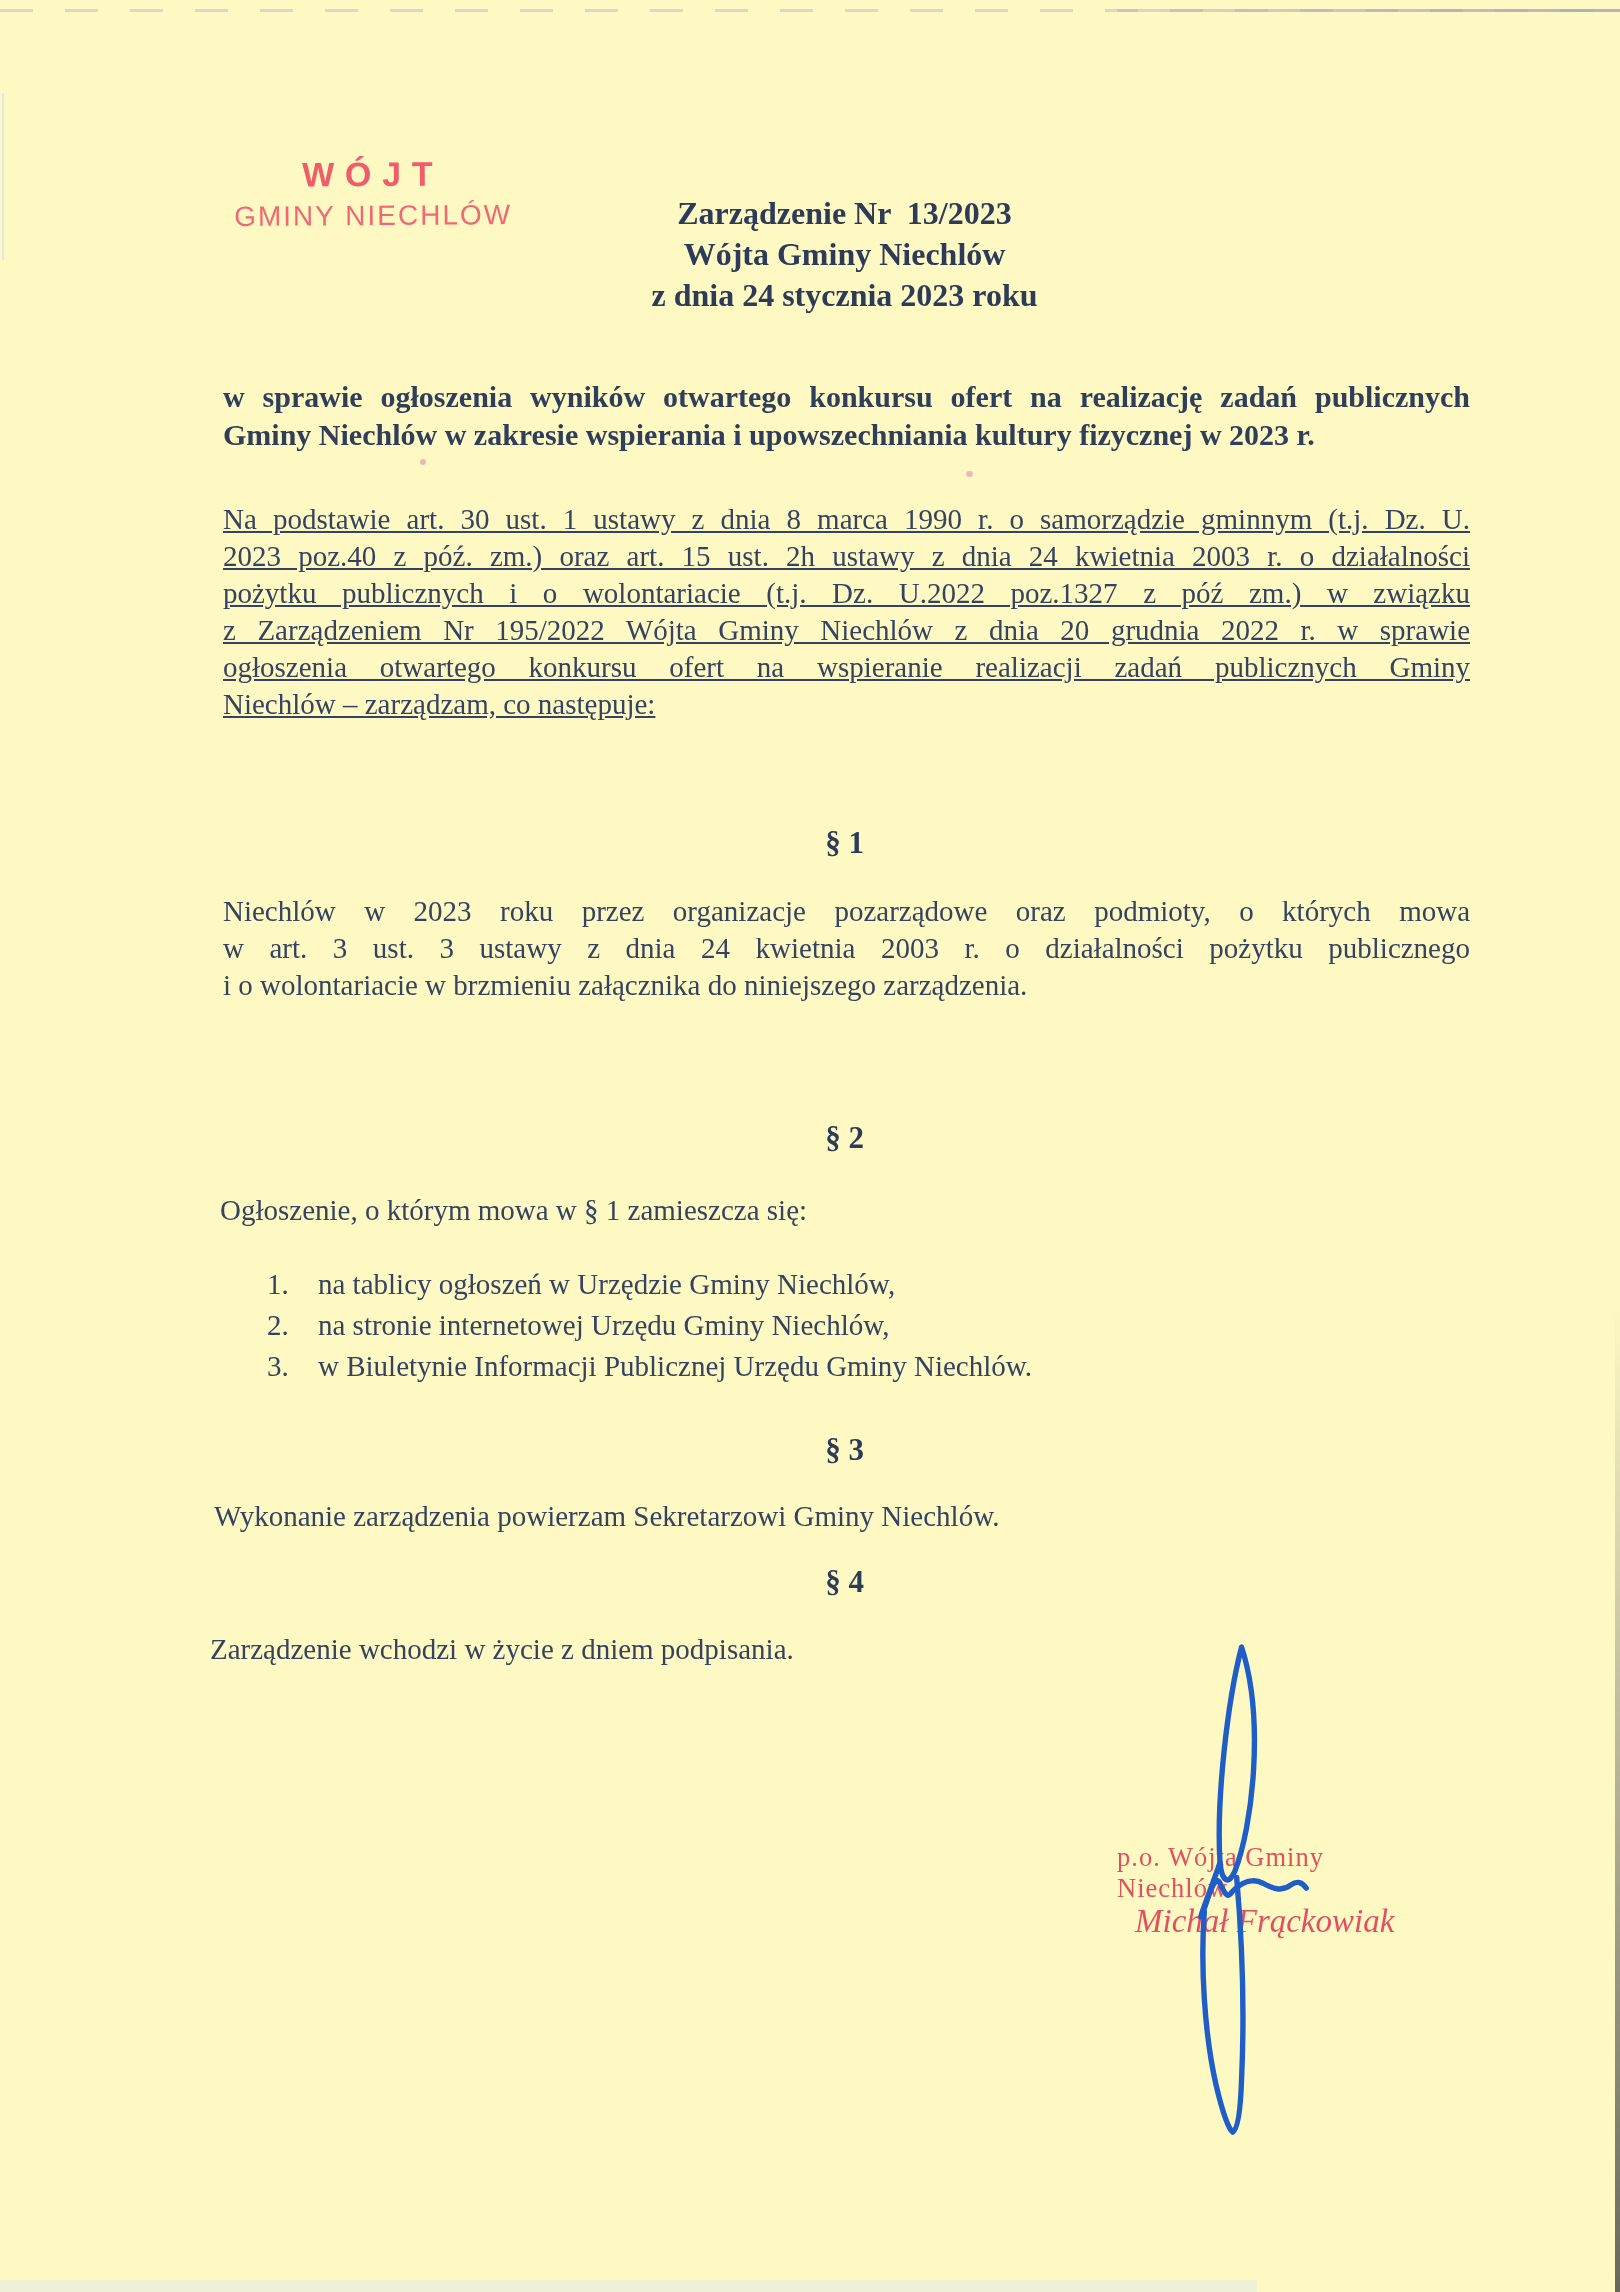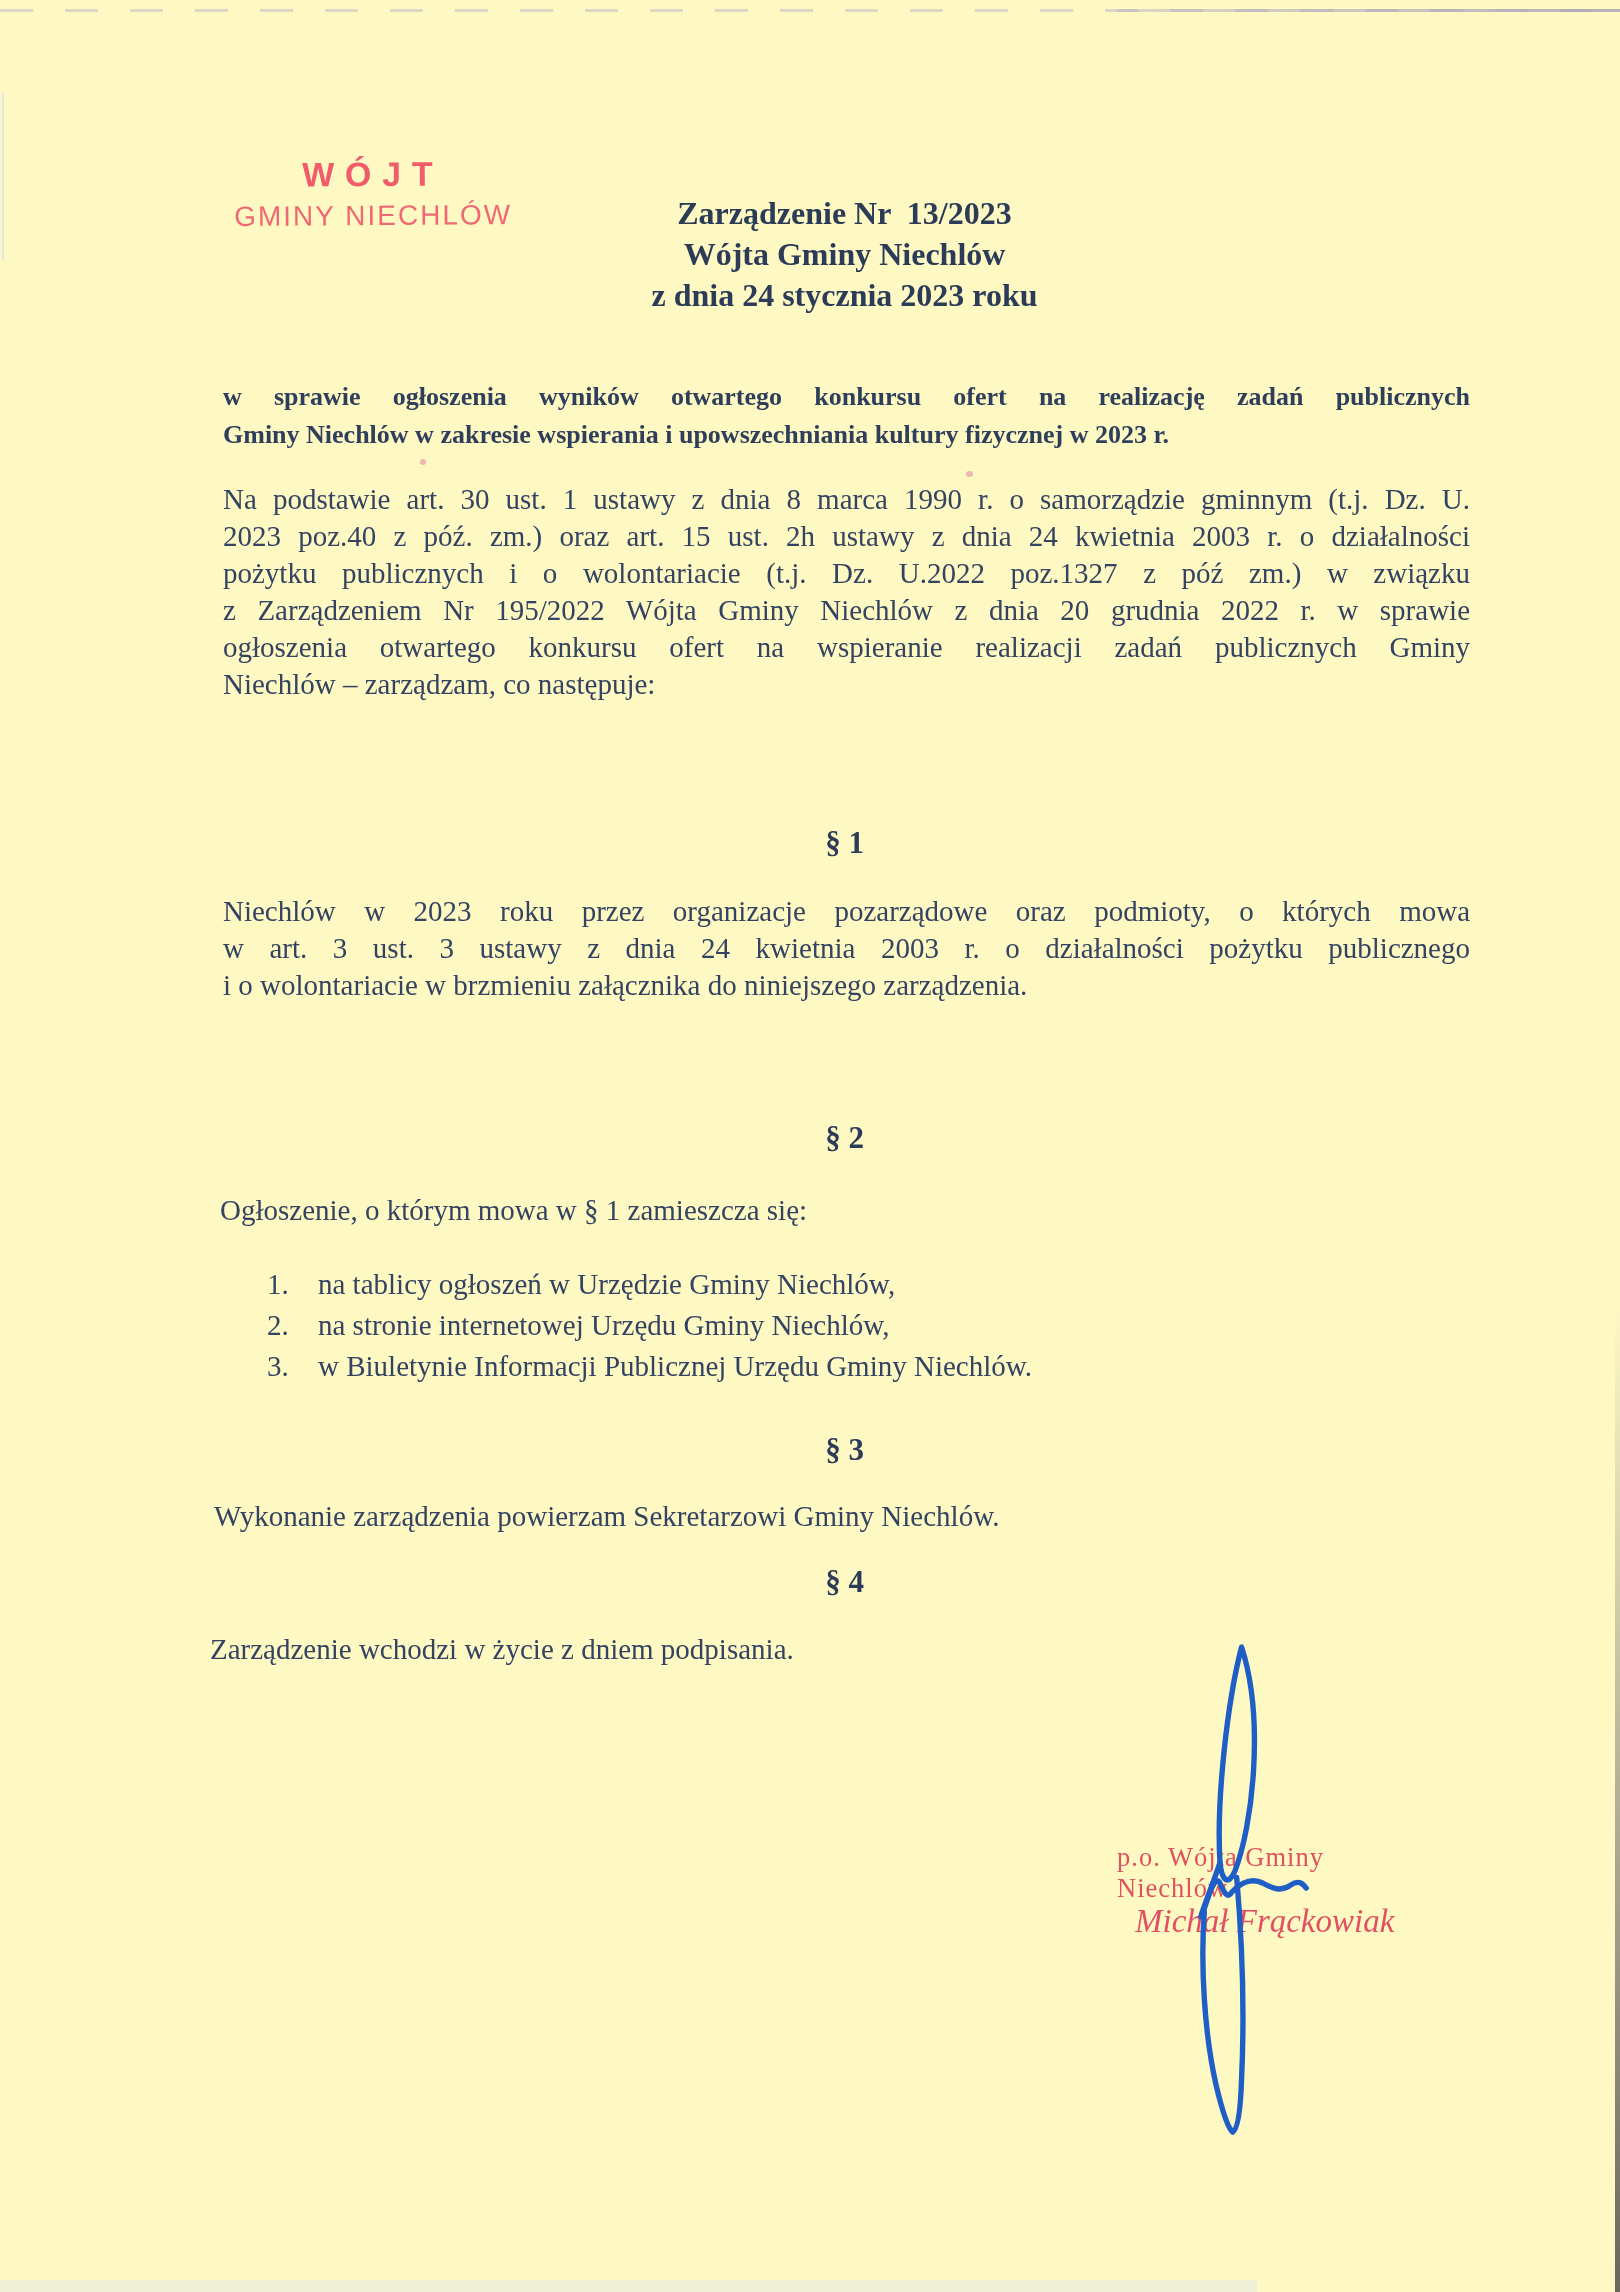--- a/index.html
+++ b/index.html
@@ -56,21 +56,21 @@
   .doc-title{
     position:absolute;left:223px;top:193px;width:1243px;
     text-align:center;font-weight:bold;font-size:32px;line-height:41px;
     color:#2c3c58;
   }
   .keep-spaces{white-space:pre-wrap;}
 
   
   .subject{
     position:absolute;left:223px;top:378px;width:1247px;
-    font-weight:bold;font-size:26px;line-height:38px;color:#2f3f5b;
+    font-weight:bold;font-size:30px;line-height:38px;color:#2f3f5b;
   }
   .block{
     position:absolute;left:223px;width:1247px;
     font-size:29px;line-height:37px;color:#334361;
   }
   .line{text-align:justify;text-align-last:justify;}
   .line.last{text-align-last:left;}
   .para-heading{
     position:absolute;left:223px;width:1243px;text-align:center;
     font-weight:bold;font-size:31px;color:#2c3c58;
@@ -113,21 +113,21 @@
     <div class="keep-spaces">Zarządzenie Nr  13/2023</div>
     <div>Wójta Gminy Niechlów</div>
     <div>z dnia 24 stycznia 2023 roku</div>
   </div>
 
   <div class="subject">
     <div class="line">w sprawie ogłoszenia wyników otwartego konkursu ofert na realizację zadań publicznych</div>
     <div class="line last">Gminy Niechlów w zakresie wspierania i upowszechniania kultury fizycznej w 2023 r.</div>
   </div>
 
-  <div class="block" style="top:481px;">
+  <div class="block" style="top:501px;text-decoration:underline;">
     <div class="line">Na podstawie art. 30 ust. 1 ustawy z dnia 8 marca 1990 r. o samorządzie gminnym (t.j. Dz. U.</div>
     <div class="line">2023 poz.40 z póź. zm.) oraz art. 15 ust. 2h ustawy z dnia 24 kwietnia 2003 r. o działalności</div>
     <div class="line">pożytku publicznych i o wolontariacie (t.j. Dz. U.2022 poz.1327 z póź zm.) w związku</div>
     <div class="line">z Zarządzeniem Nr 195/2022 Wójta Gminy Niechlów z dnia 20 grudnia 2022 r. w sprawie</div>
     <div class="line">ogłoszenia otwartego konkursu ofert na wspieranie realizacji zadań publicznych Gminy</div>
     <div class="line last">Niechlów – zarządzam, co następuje:</div>
   </div>
 
   <div class="para-heading" style="top:825px;">§ 1</div>
   <div class="block" style="top:893px;">

